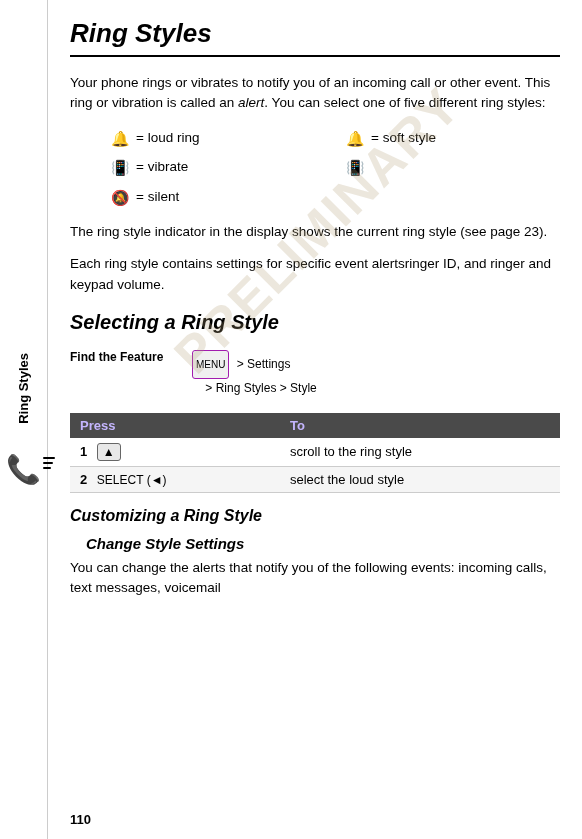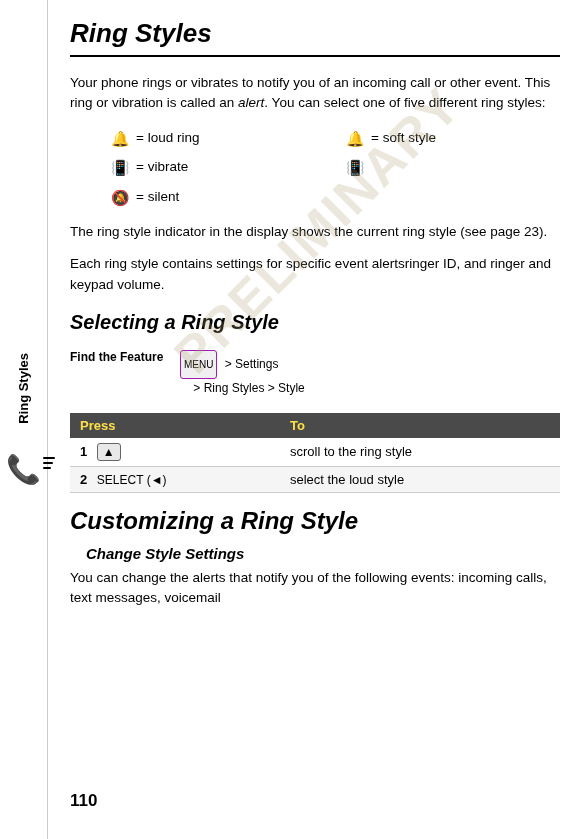--- a/index.html
+++ b/index.html
@@ -142,20 +142,21 @@
       font-size: 20px;
       font-weight: bold;
       font-style: italic;
       margin: 16px 0 10px 0;
     }
 
     
     .find-feature-box {
       display: flex;
       align-items: flex-start;
+      gap: 12px;
       margin-bottom: 10px;
       padding: 6px 0;
     }
 
     .find-feature-label {
       font-size: 12px;
       font-weight: bold;
       white-space: nowrap;
       min-width: 110px;
     }
@@ -179,21 +180,21 @@
     
     .press-table {
       width: 100%;
       border-collapse: collapse;
       margin-bottom: 14px;
       font-size: 13px;
     }
 
     .press-table thead tr th {
       background: #4a4a4a;
-      color: #fde047;
+      color: #c4b5fd;
       padding: 5px 10px;
       text-align: left;
       font-weight: bold;
     }
 
     .press-table tbody tr {
       border-bottom: 1px solid #ccc;
     }
 
     .press-table tbody tr td {
@@ -219,39 +220,39 @@
       font-size: 12px;
     }
 
     .select-key {
       font-family: Liberation Sans, sans-serif;
       font-size: 12px;
     }
 
     
     .sub-heading {
-      font-size: 24px;
+      font-size: 16px;
       font-weight: bold;
       font-style: italic;
       margin: 14px 0 8px 0;
     }
 
     .sub-sub-heading {
       font-size: 15px;
       font-weight: bold;
       font-style: italic;
       margin: 10px 0 6px 16px;
     }
 
     
     .page-number {
       position: absolute;
-      bottom: 28px;
+      bottom: 12px;
       left: 22px;
-      font-size: 17px;
+      font-size: 13px;
       font-weight: bold;
     }
   </style>
 </head>
 <body>
 
 <div class="page-container">
 
   <div class="sidebar">
     <div class="sidebar-label">Ring Styles</div>

